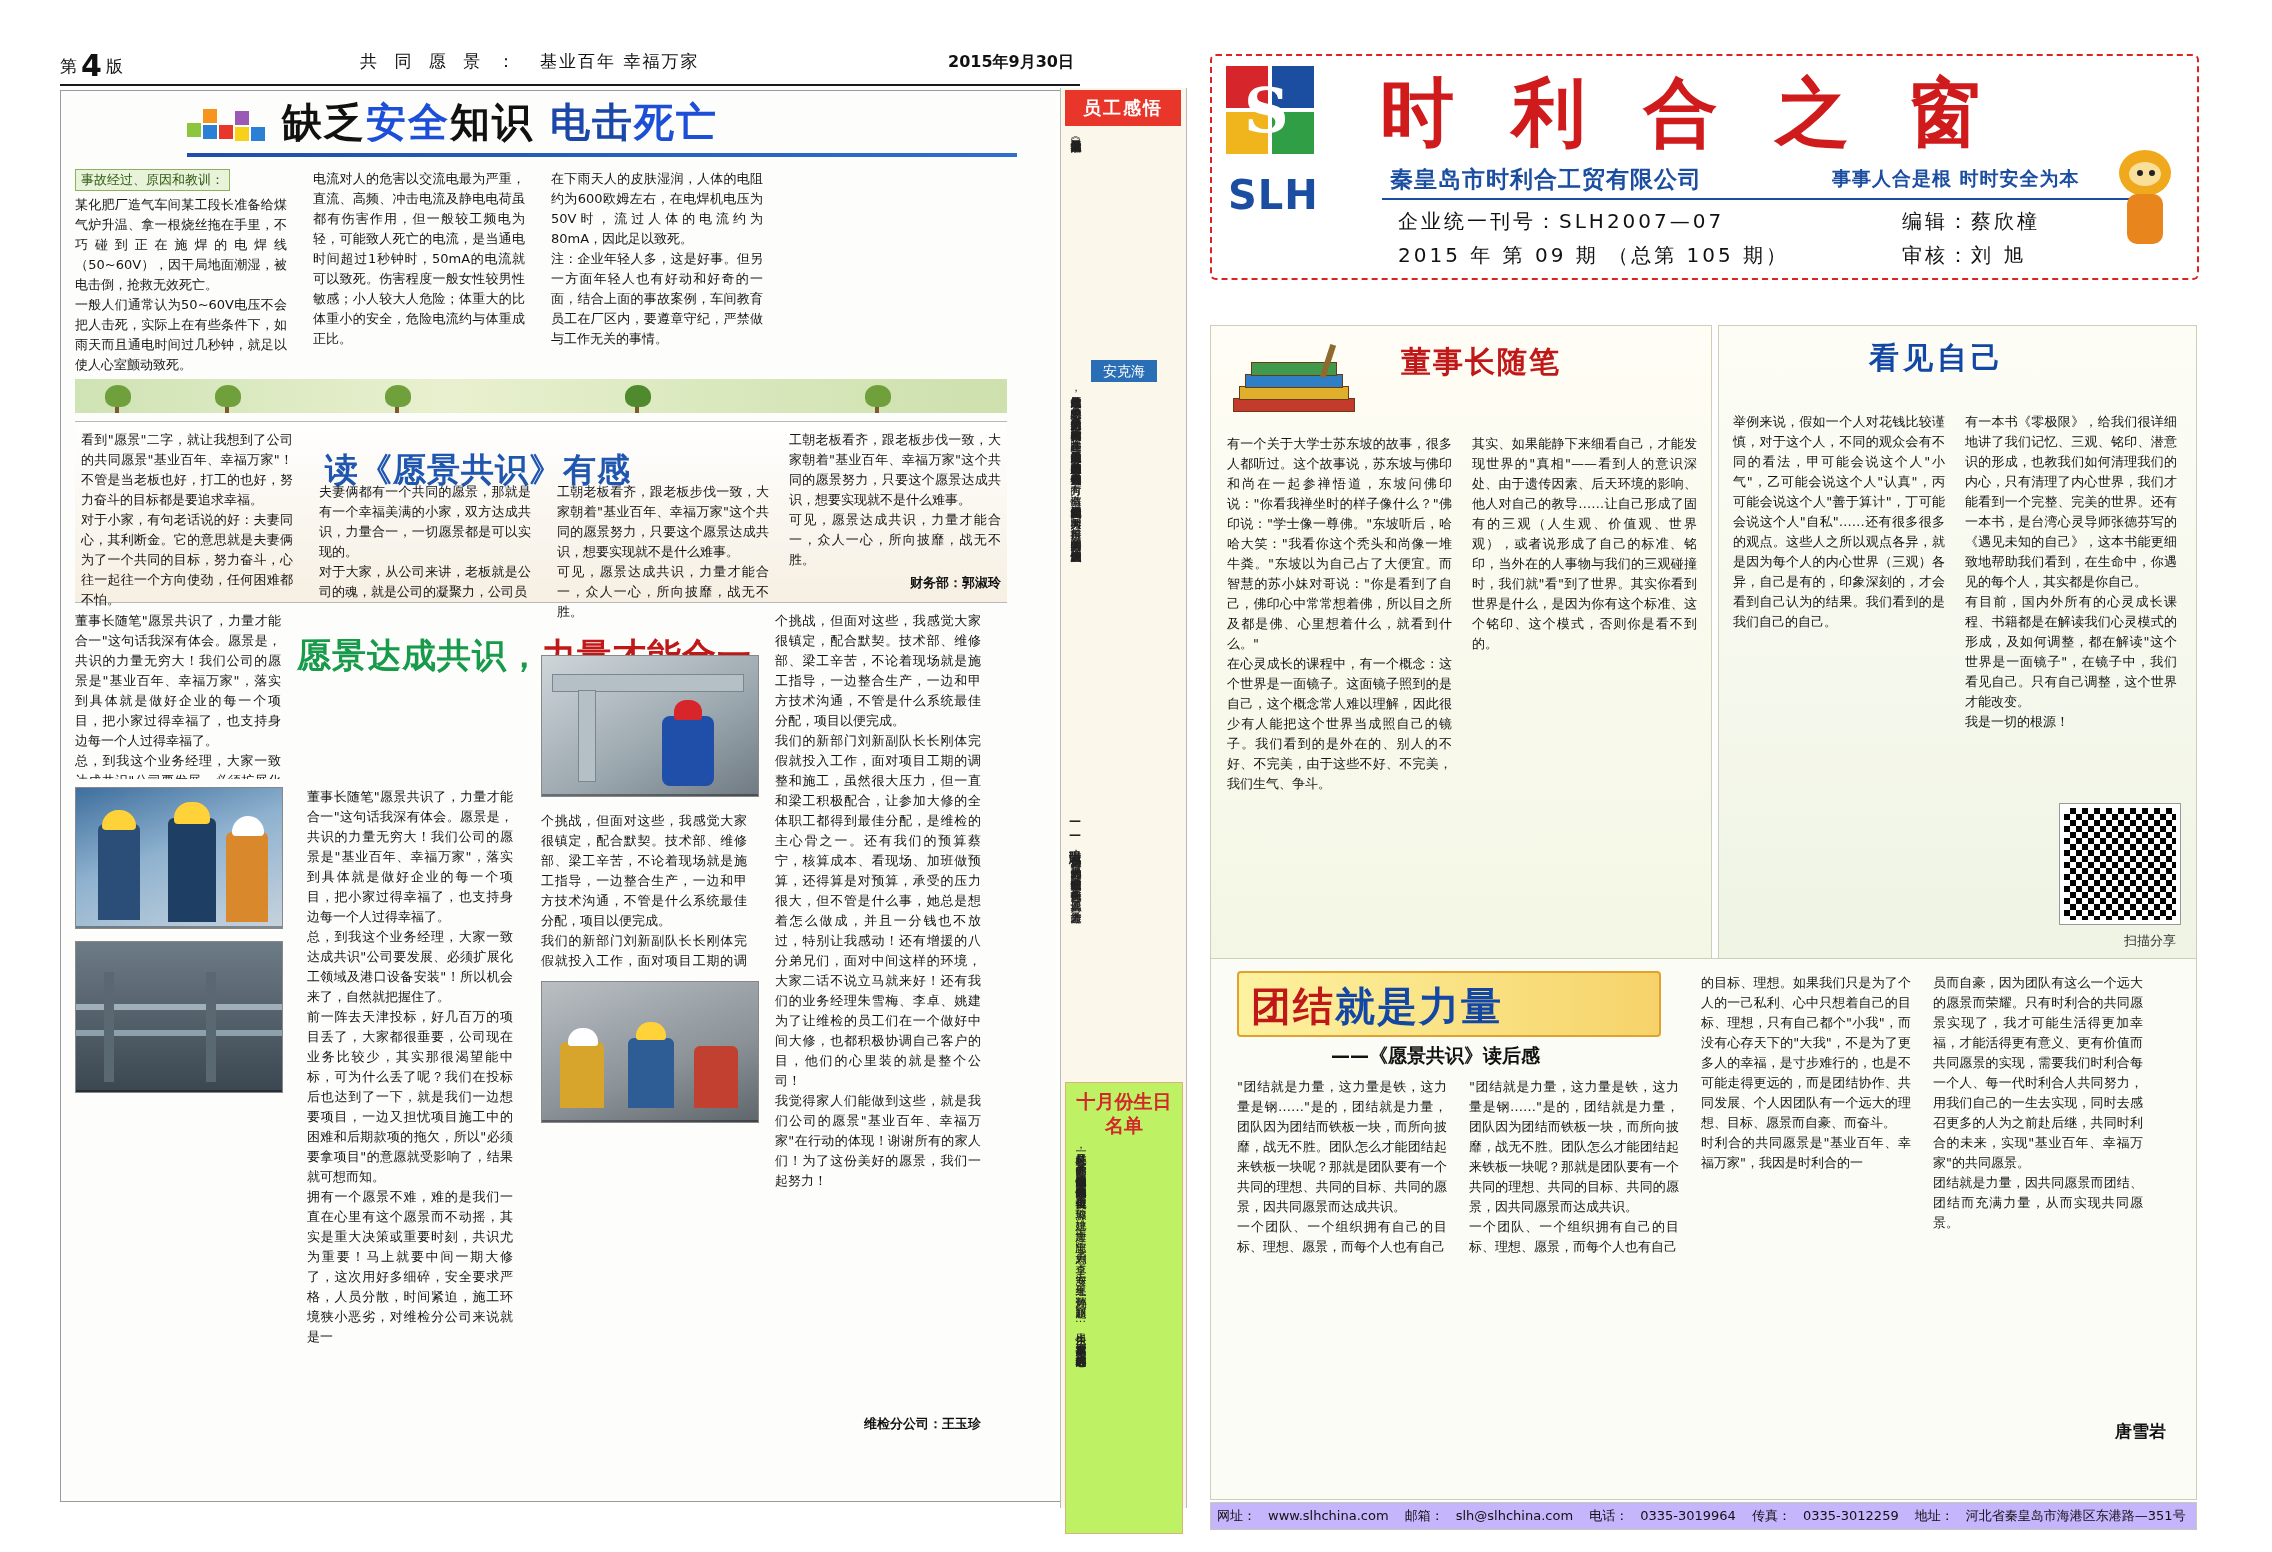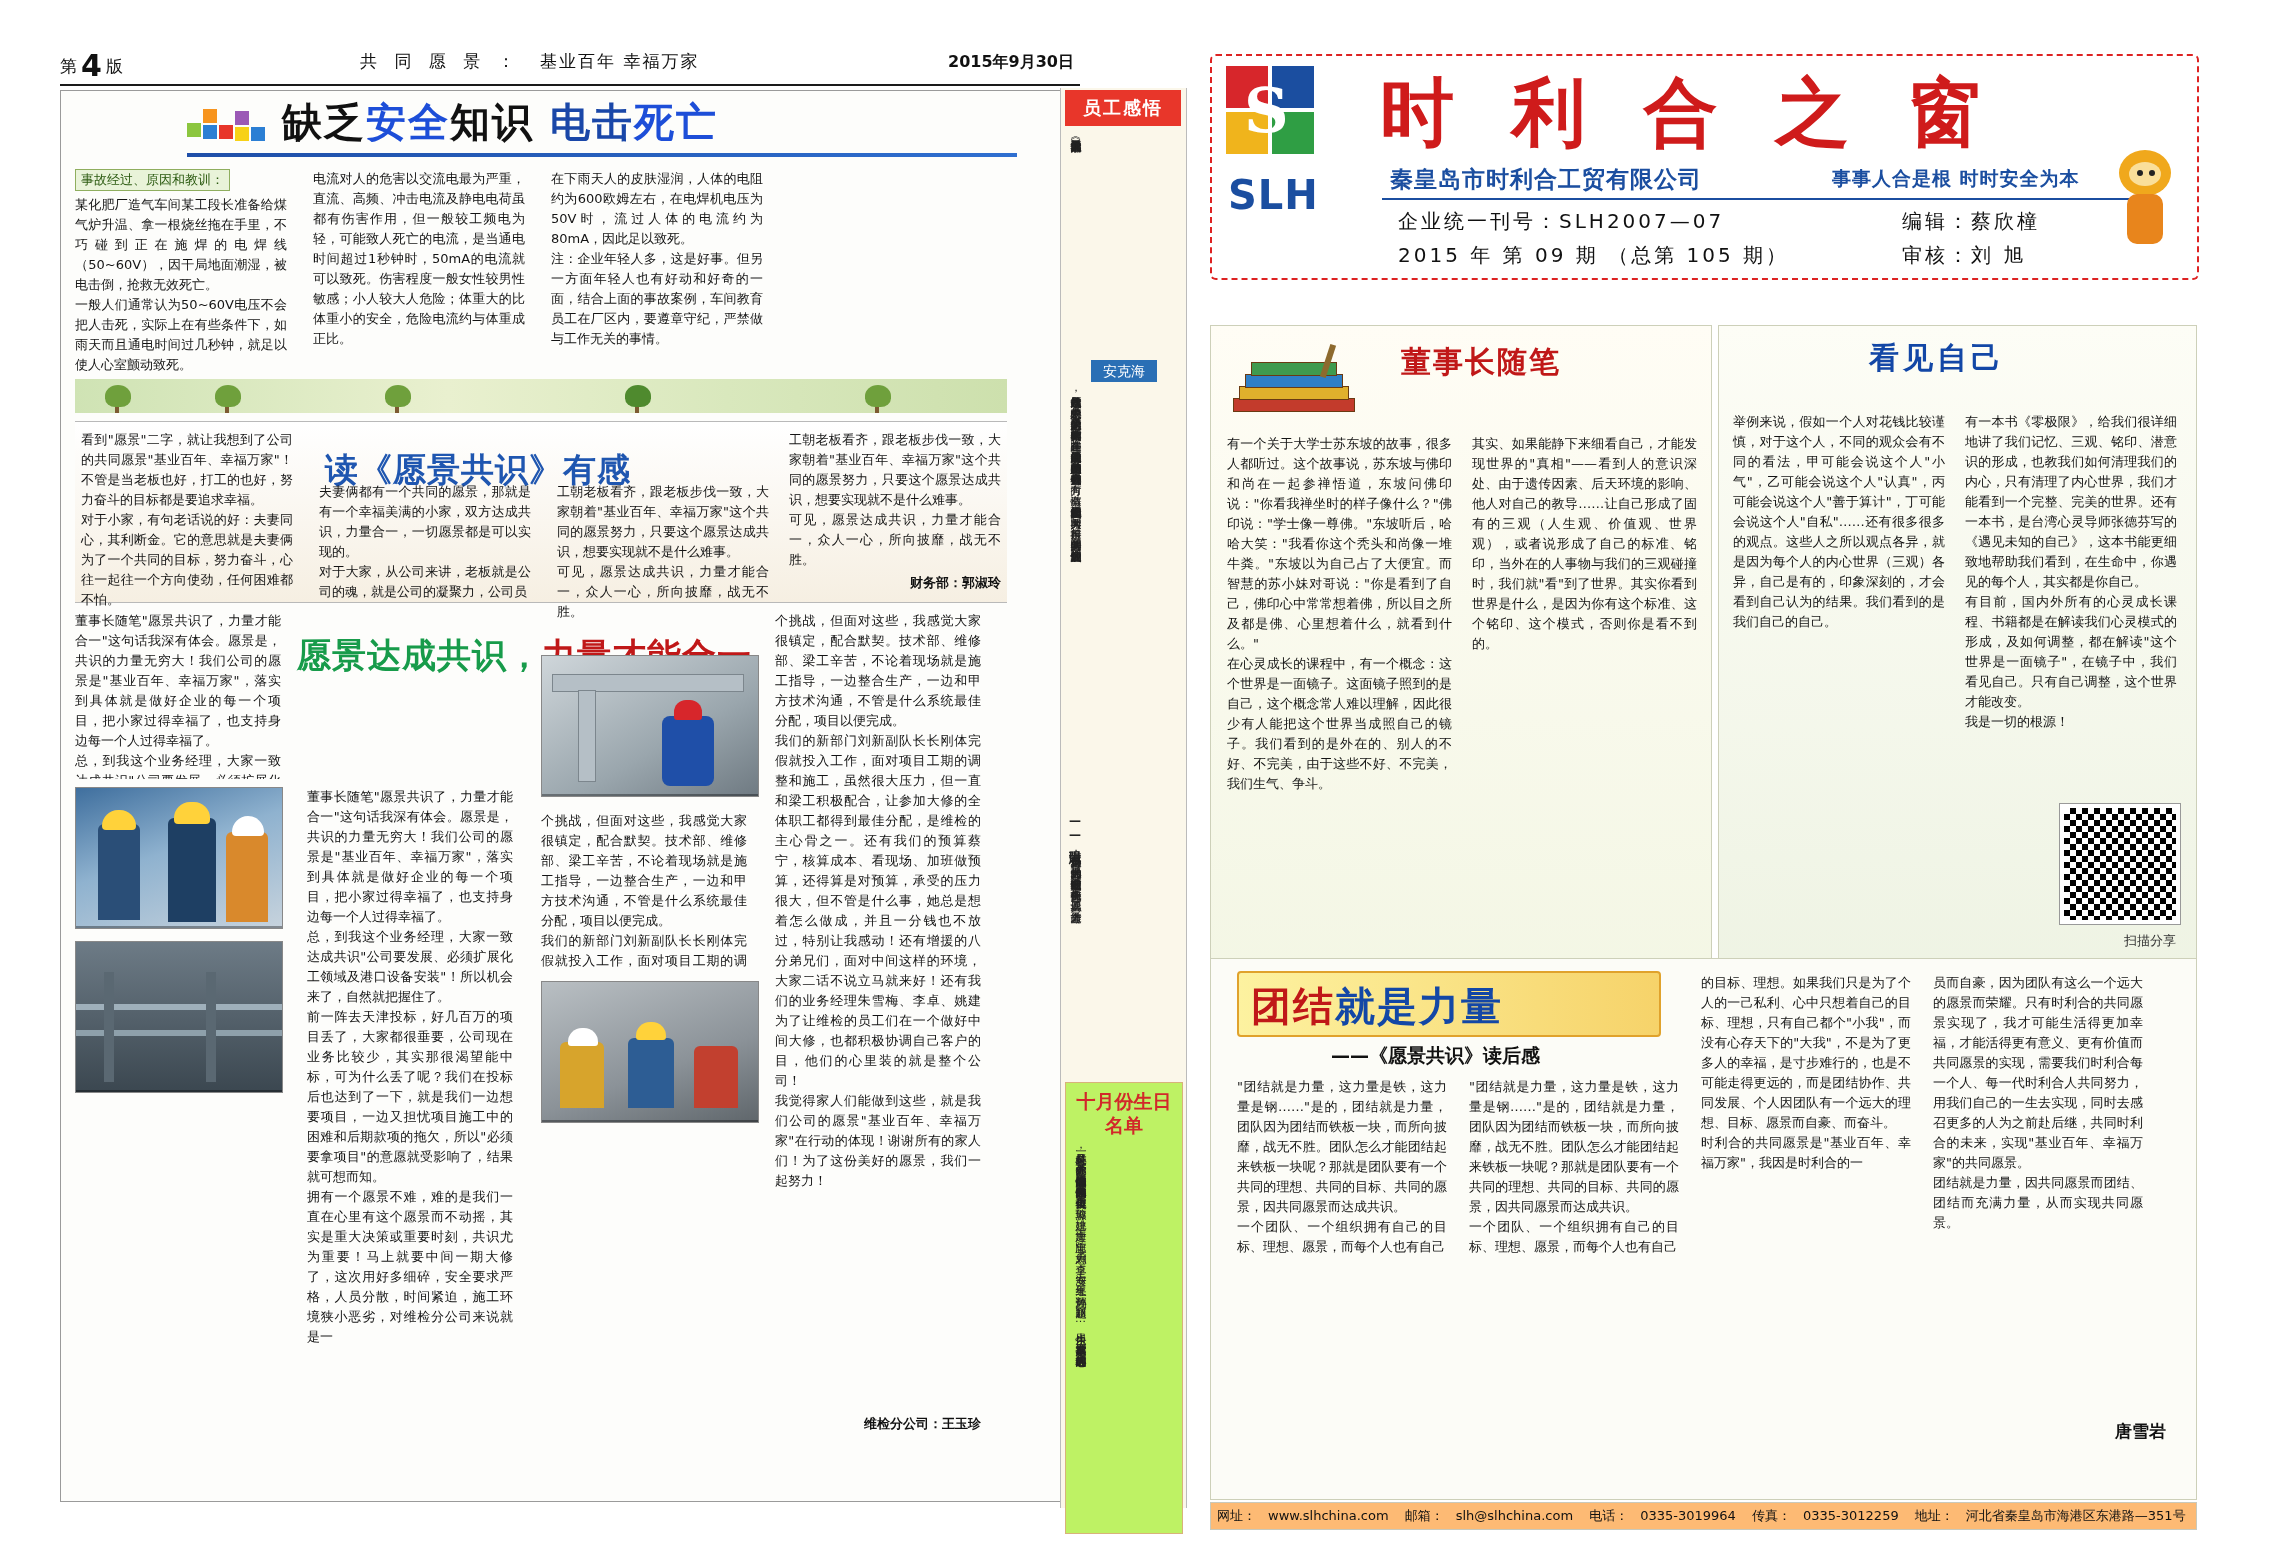--- a/index.html
+++ b/index.html
@@ -126,21 +126,21 @@
   .unity-title{position:absolute;left:26px;top:12px;width:420px;height:62px;background:linear-gradient(90deg,#fdf2a0,#f6d36a);border:2px solid #e0a22c;border-radius:4px;}
   .unity-title .t{position:absolute;left:12px;top:6px;font-size:40px;font-weight:bold;letter-spacing:2px;}
   .unity-sub{position:absolute;left:120px;top:84px;font-size:19px;font-weight:bold;color:#111;}
   .rb-col{position:absolute;top:118px;width:210px;}
   .rb1{left:26px;}
   .rb2{left:258px;}
   .rb3{left:490px;top:14px;}
   .rb4{left:722px;top:14px;}
   .rb-sign{position:absolute;right:30px;bottom:56px;font-size:17px;font-weight:bold;color:#111;}
 
-  .footer-bar{position:absolute;left:20px;top:1456px;width:985px;height:26px;background:#fdba74;border:1px solid #c9c9bb;font-size:13px;color:#111;line-height:26px;}
+  .footer-bar{position:absolute;left:20px;top:1456px;width:985px;height:26px;background:#c4b5fd;border:1px solid #c9c9bb;font-size:13px;color:#111;line-height:26px;}
   .footer-bar span{padding:0 6px;}
 </style>
 </head>
 <body>
 
 <div class="page">
 
   <div class="left-page">
 
     <div class="lp-header">

